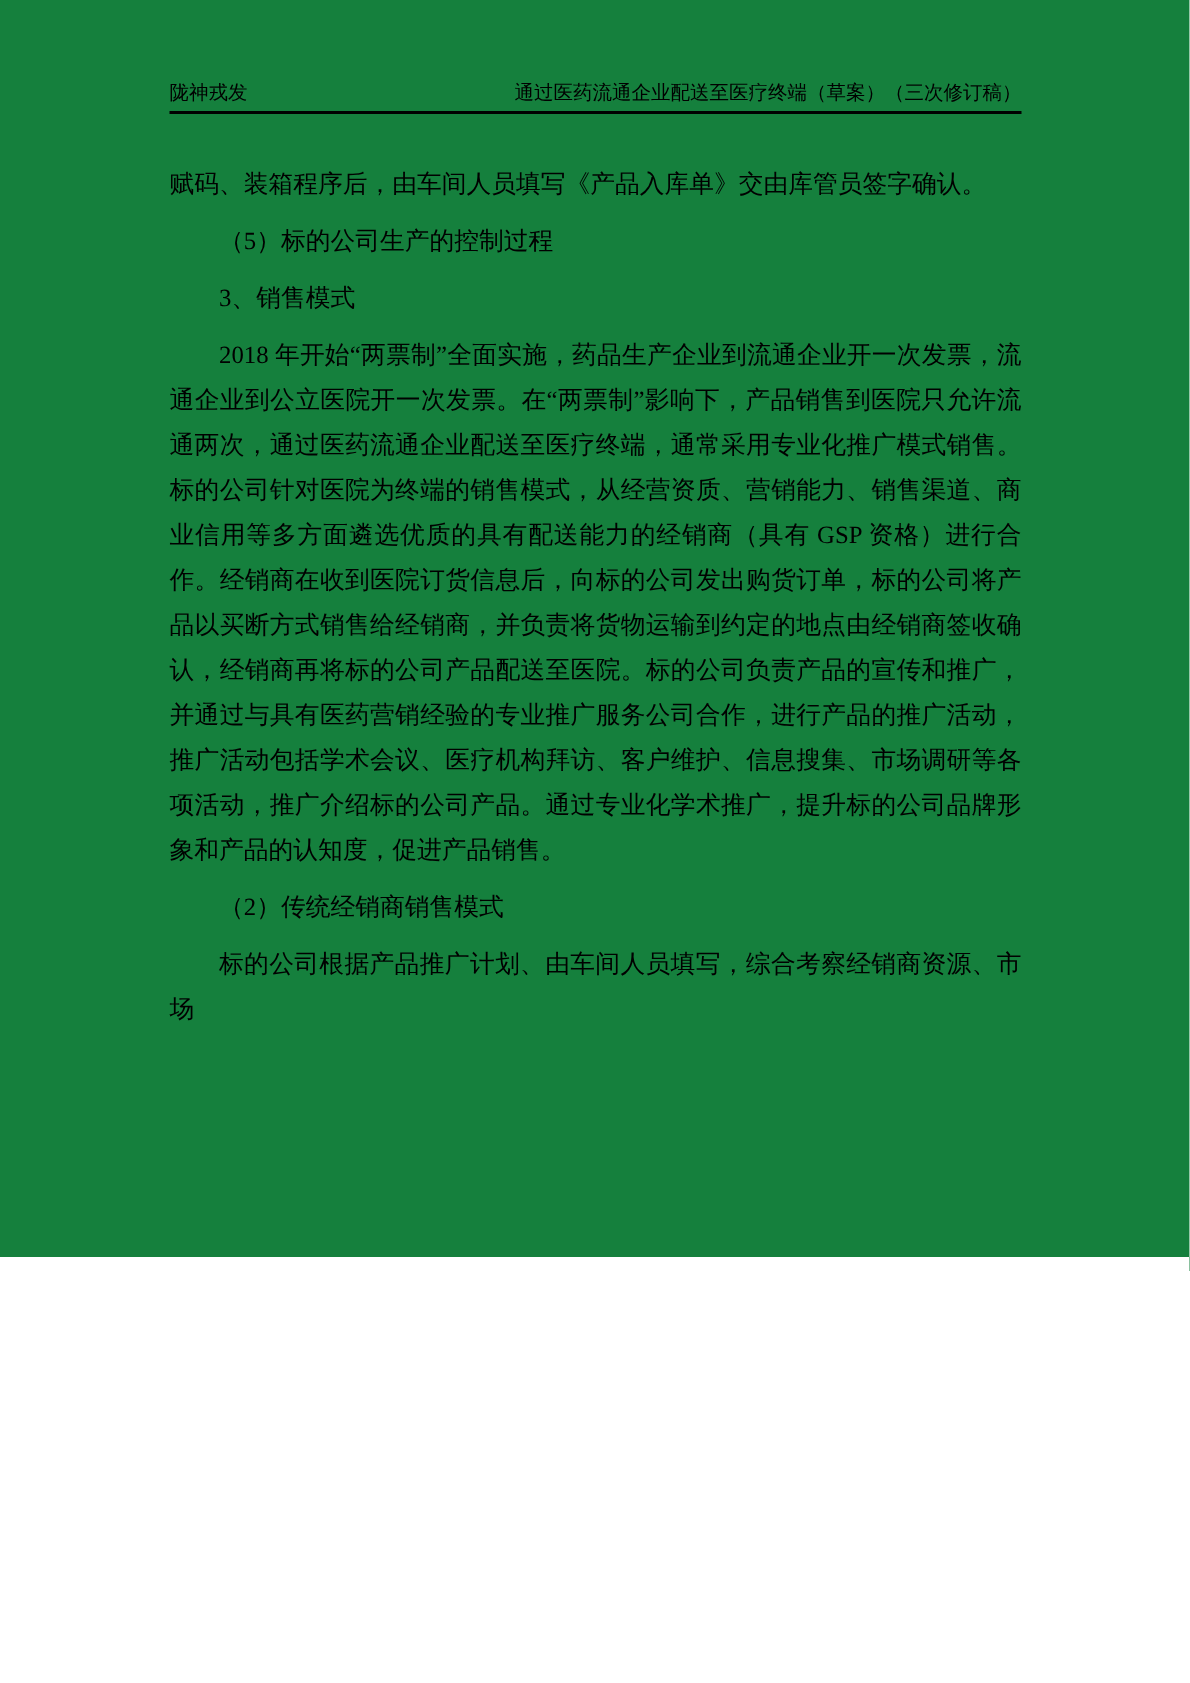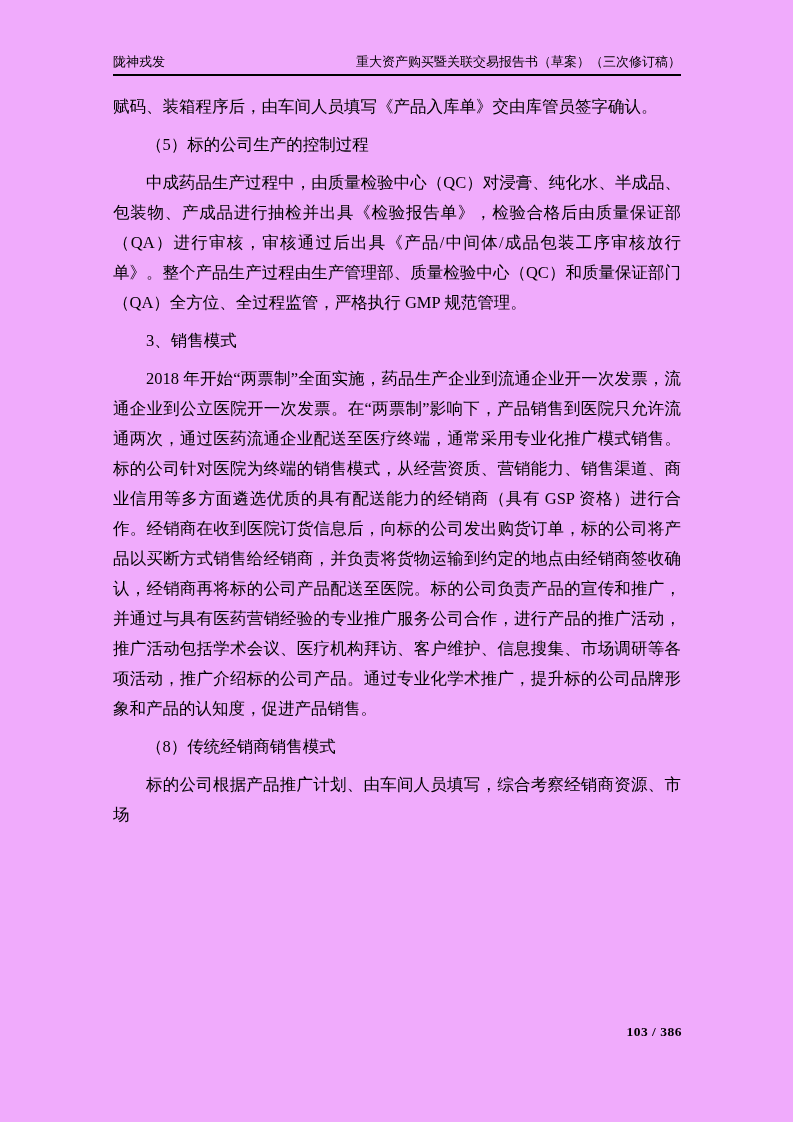--- a/index.html
+++ b/index.html
@@ -1,19 +1,19 @@
 <!DOCTYPE html>
 <html><head>
 <meta charset="utf-8">
 <style>
   html,body{margin:0;padding:0;background:#ffffff;}
   .page{
     position:relative;
-    width:793px;height:1122px;
-    background:#f0abfc;
+    width:793px;height:838px;
+    background:#15803d;
     color:#000000;
     font-family:"Liberation Serif","DejaVu Serif",serif;
     overflow:hidden;
   }
   .header{
     position:absolute;left:113px;top:54px;width:568px;
     display:flex;justify-content:space-between;align-items:flex-end;
     font-size:13px;line-height:16px;
     padding-bottom:4px;
     border-bottom:2px solid #000000;
@@ -21,52 +21,51 @@
   }
   .header .h-left{flex:0 0 auto;}
   .header .h-right{flex:0 0 auto;}
   .content{
     position:absolute;left:113px;top:92px;width:568px;
     font-size:16.5px;line-height:30px;
     text-align:justify;
     text-justify:inter-ideograph;
   }
   .block{margin:8px 0;text-indent:2em;}
-  .block.first{margin-top:0;}
+  .block.first{margin-top:16px;}
   .block.no-indent{text-indent:0;}
   .heading{margin:8px 0;text-indent:2em;}
   .footer{
     position:absolute;right:111px;top:1024px;
     font-size:13.5px;font-weight:bold;
     letter-spacing:0.5px;
   }
 </style>
 </head>
 <body>
 
 <div class="page">
 
   <div class="header">
     <span class="h-left">陇神戎发</span>
-    <span class="h-right">重大资产购买暨关联交易报告书（草案）（三次修订稿）</span>
+    <span class="h-right">通过医药流通企业配送至医疗终端（草案）（三次修订稿）</span>
   </div>
 
   <div class="content">
     <div class="block first no-indent">赋码、装箱程序后，由车间人员填写《产品入库单》交由库管员签字确认。</div>
 
     <div class="heading">（5）标的公司生产的控制过程</div>
 
-    <div class="block">中成药品生产过程中，由质量检验中心（QC）对浸膏、纯化水、半成品、包装物、产成品进行抽检并出具《检验报告单》，检验合格后由质量保证部（QA）进行审核，审核通过后出具《产品/中间体/成品包装工序审核放行单》。整个产品生产过程由生产管理部、质量检验中心（QC）和质量保证部门（QA）全方位、全过程监管，严格执行 GMP 规范管理。</div>
 
     <div class="heading">3、销售模式</div>
 
 
 
     <div class="block">2018 年开始“两票制”全面实施，药品生产企业到流通企业开一次发票，流通企业到公立医院开一次发票。在“两票制”影响下，产品销售到医院只允许流通两次，通过医药流通企业配送至医疗终端，通常采用专业化推广模式销售。标的公司针对医院为终端的销售模式，从经营资质、营销能力、销售渠道、商业信用等多方面遴选优质的具有配送能力的经销商（具有 GSP 资格）进行合作。经销商在收到医院订货信息后，向标的公司发出购货订单，标的公司将产品以买断方式销售给经销商，并负责将货物运输到约定的地点由经销商签收确认，经销商再将标的公司产品配送至医院。标的公司负责产品的宣传和推广，并通过与具有医药营销经验的专业推广服务公司合作，进行产品的推广活动，推广活动包括学术会议、医疗机构拜访、客户维护、信息搜集、市场调研等各项活动，推广介绍标的公司产品。通过专业化学术推广，提升标的公司品牌形象和产品的认知度，促进产品销售。</div>
 
-    <div class="heading">（8）传统经销商销售模式</div>
+    <div class="heading">（2）传统经销商销售模式</div>
 
     <div class="block">标的公司根据产品推广计划、由车间人员填写，综合考察经销商资源、市场</div>
   </div>
 
   <div class="footer">103 / 386</div>
 
 </div>
 
 </body></html>

